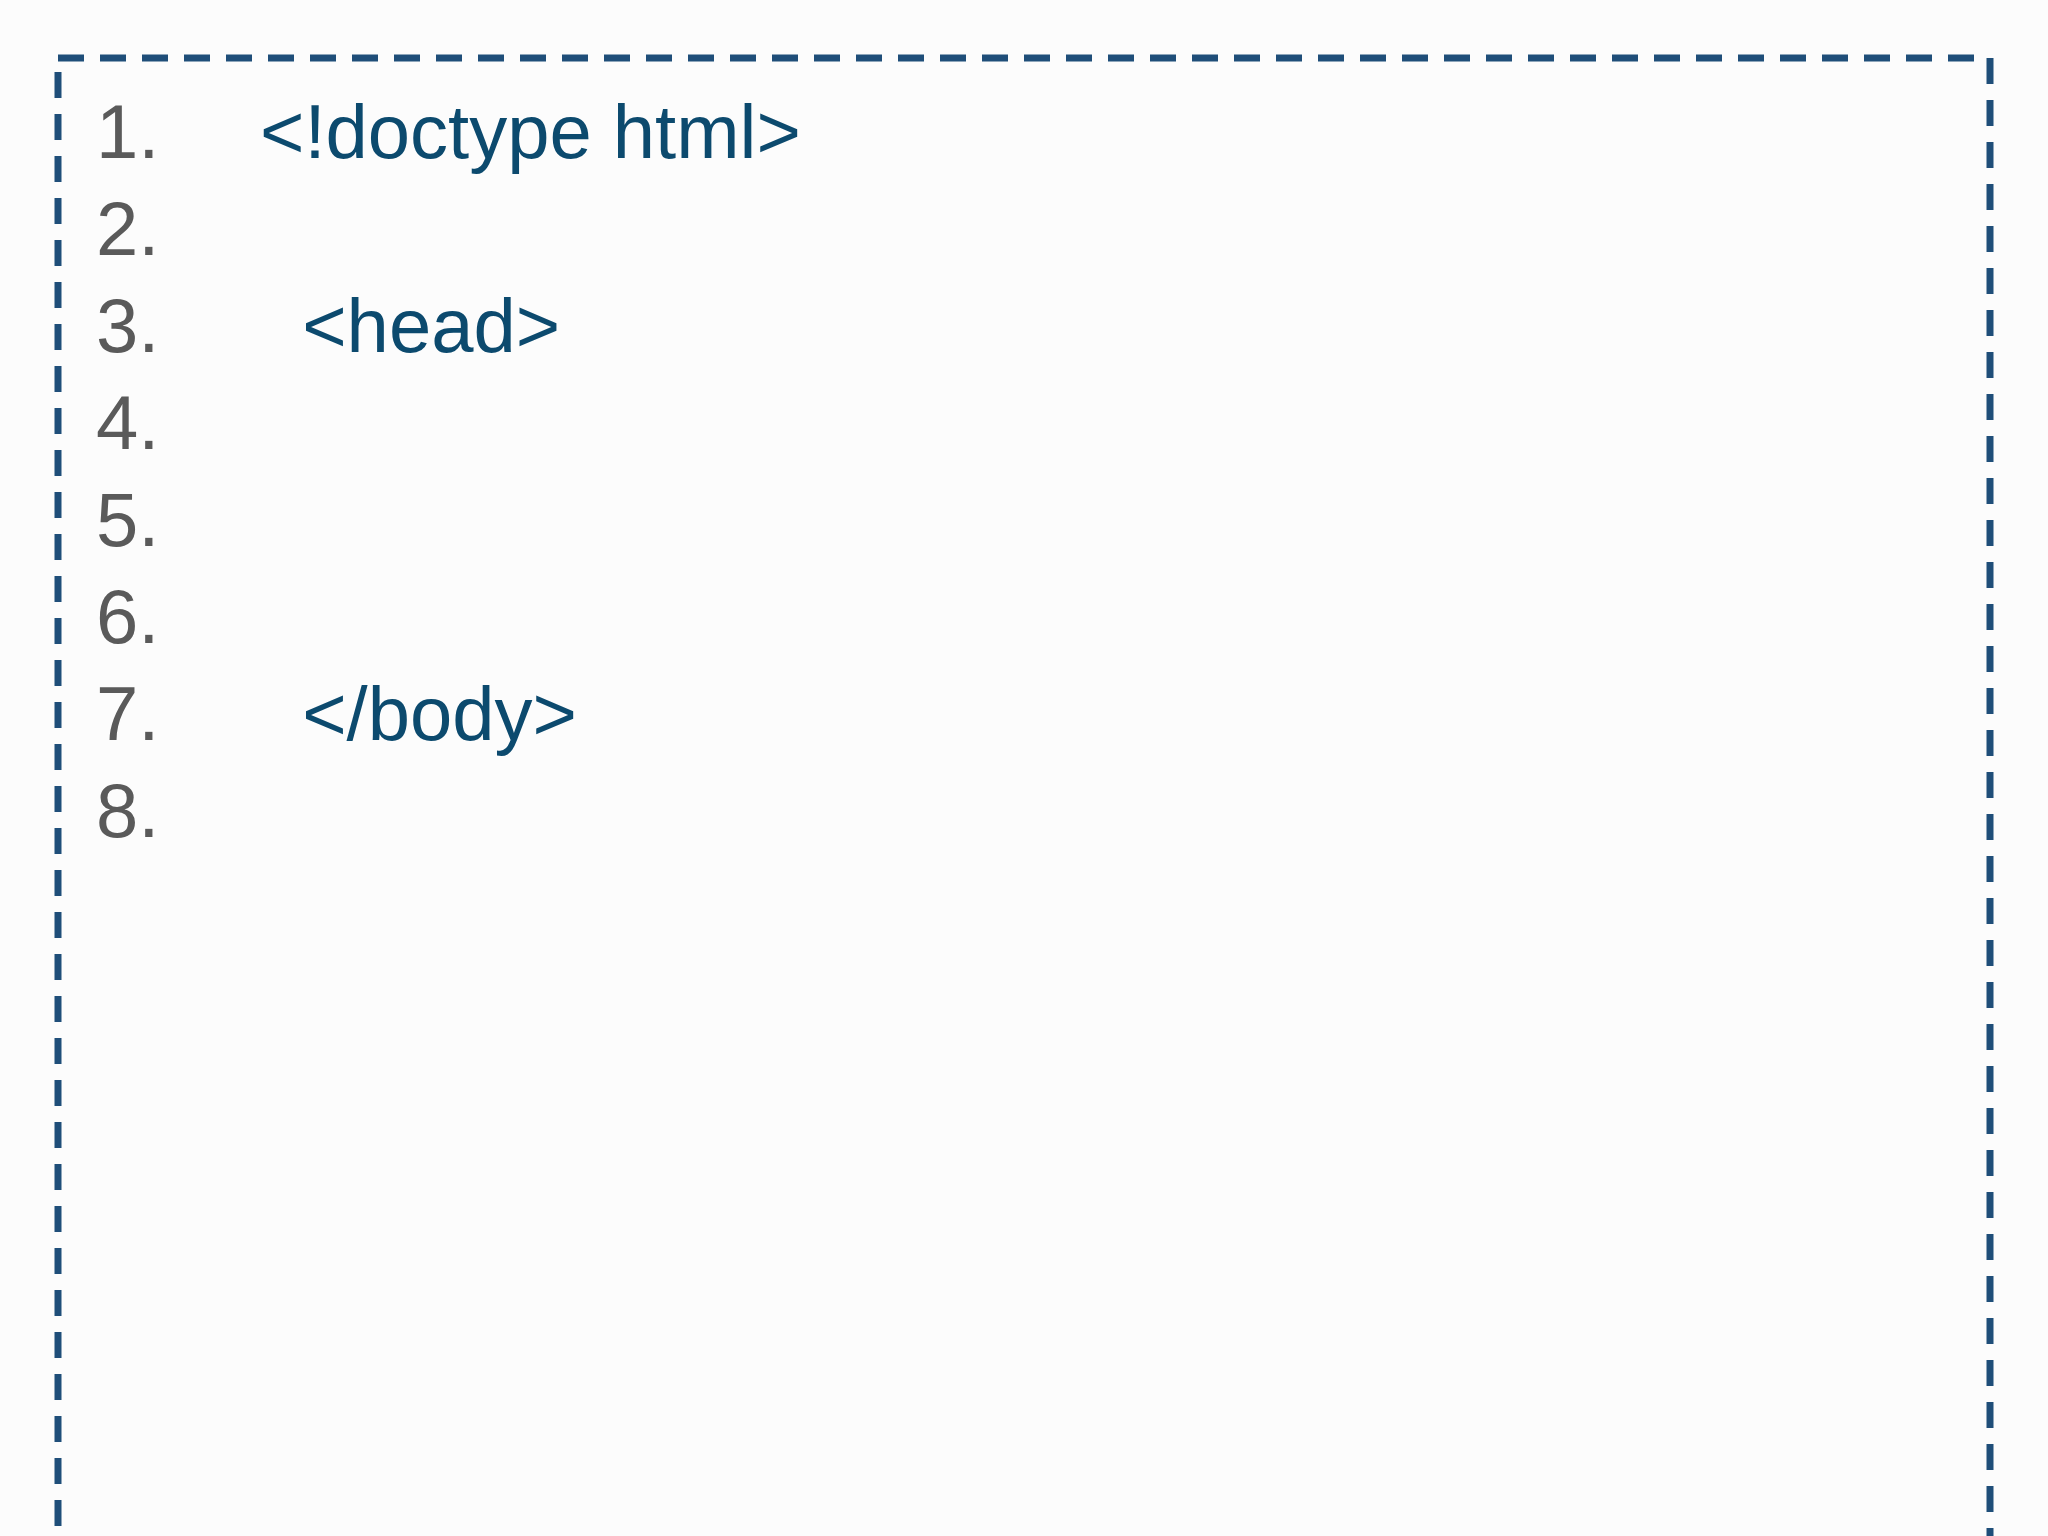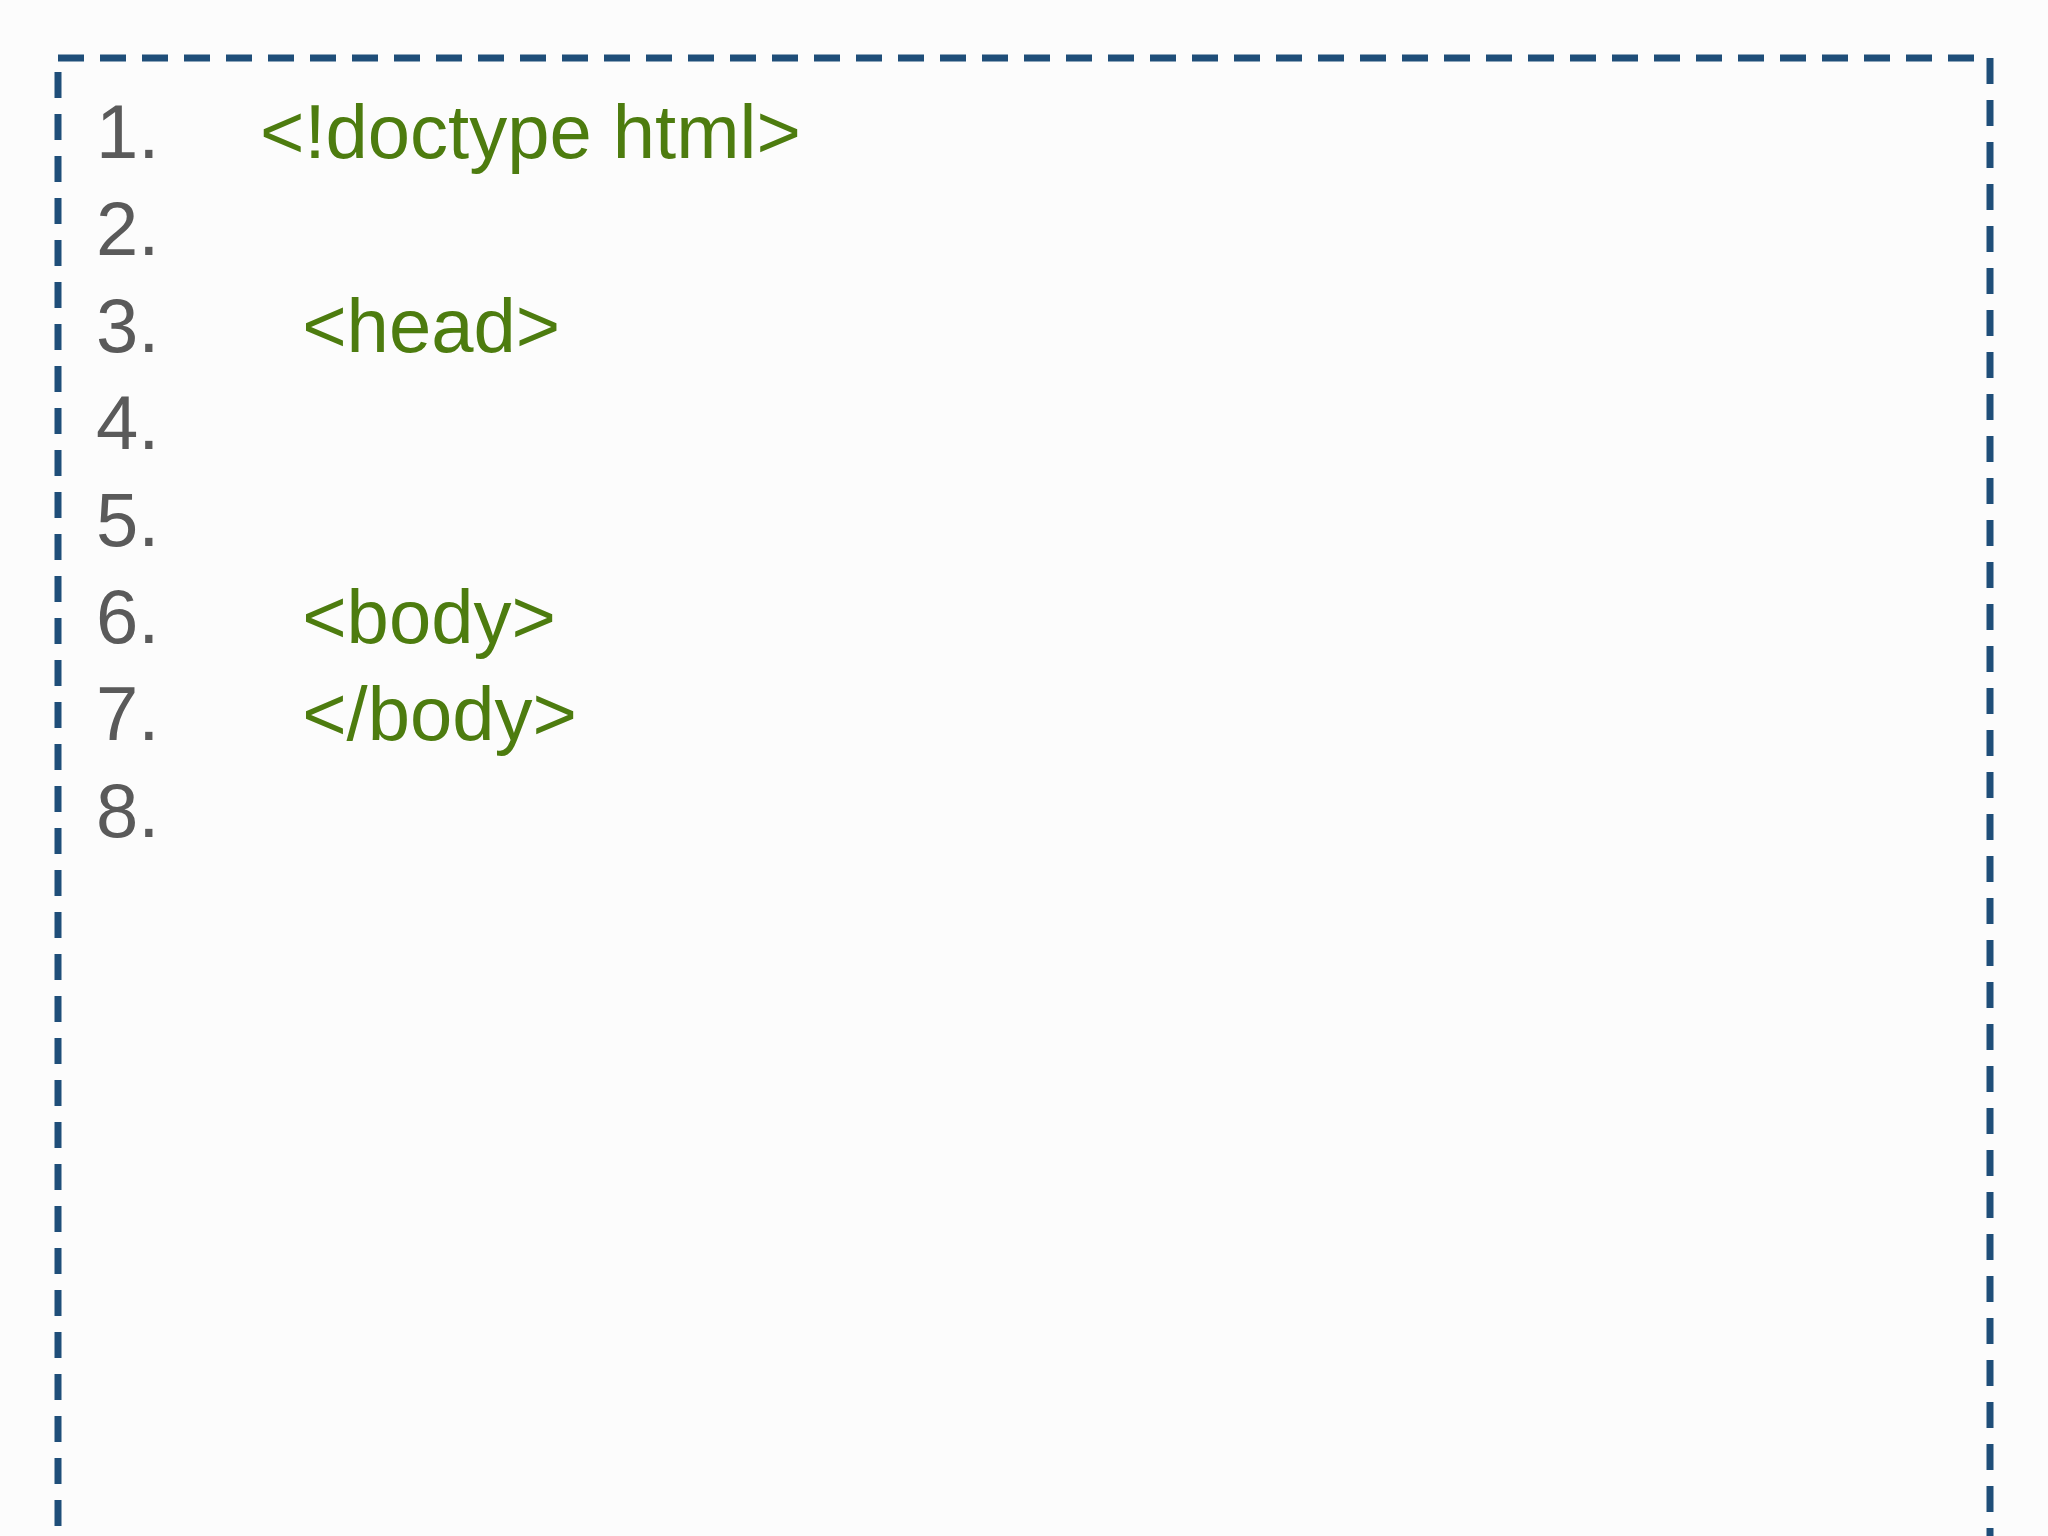--- a/index.html
+++ b/index.html
@@ -44,21 +44,21 @@
     padding-left: 96px;
     white-space: pre;
   }
   .line-number {
     flex: 0 0 164px;
     width: 164px;
     color: #5a5a5a;   
     text-align: left;
   }
   .line-code {
-    color: #4d7c0f;   
+    color: #0c4a6e;   
     white-space: pre; 
   }
 </style>
 </head>
 <body>
 
 <main class="slide">
 
   <svg class="border-svg" width="2048" height="1536" viewBox="0 0 2048 1536" aria-hidden="true">
     <rect x="58" y="58" width="1932" height="1700" fill="none" stroke-width="7" stroke-dasharray="26 16" stroke="#1f4e79"></rect>
@@ -77,21 +77,20 @@
       <span class="line-code">  &lt;head&gt;</span>
     </li>
     <li class="code-line">
       <span class="line-number">4.</span>
     </li>
     <li class="code-line">
       <span class="line-number">5.</span>
     </li>
     <li class="code-line">
       <span class="line-number">6.</span>
-      <span class="line-code">  &lt;body&gt;</span>
     </li>
     <li class="code-line">
       <span class="line-number">7.</span>
       <span class="line-code">  &lt;/body&gt;</span>
     </li>
     <li class="code-line">
       <span class="line-number">8.</span>
     </li>
   </ol>
 

